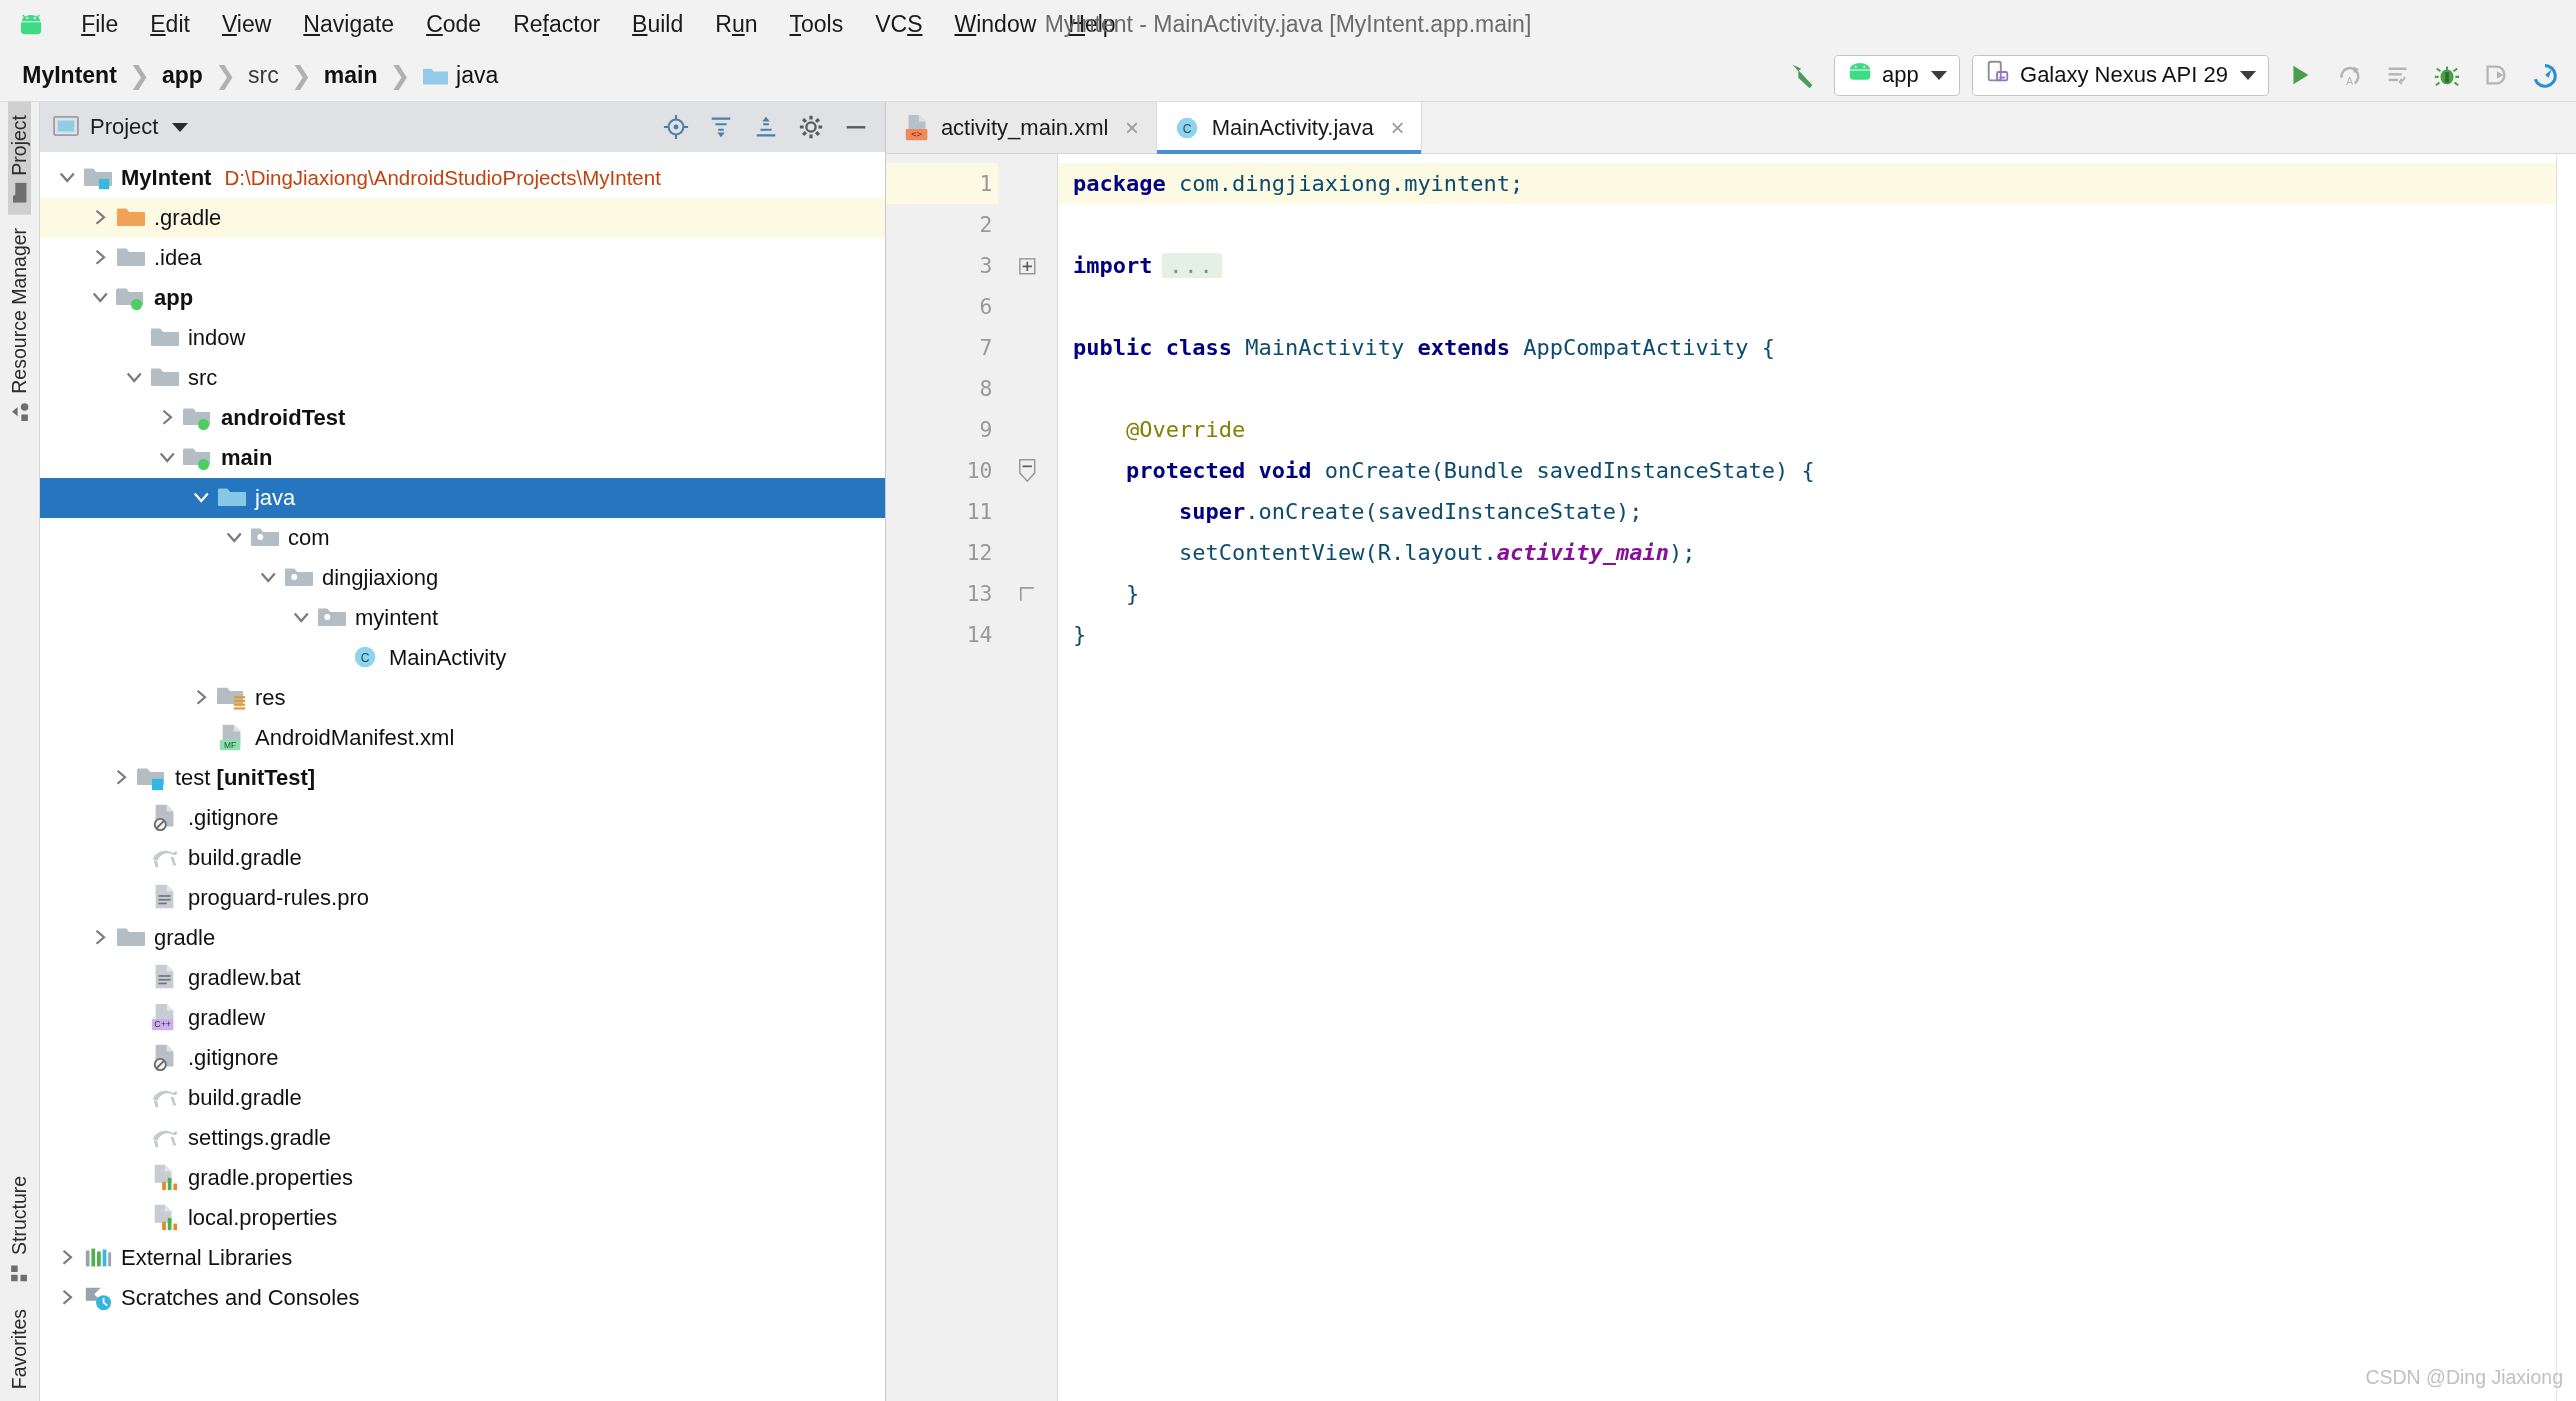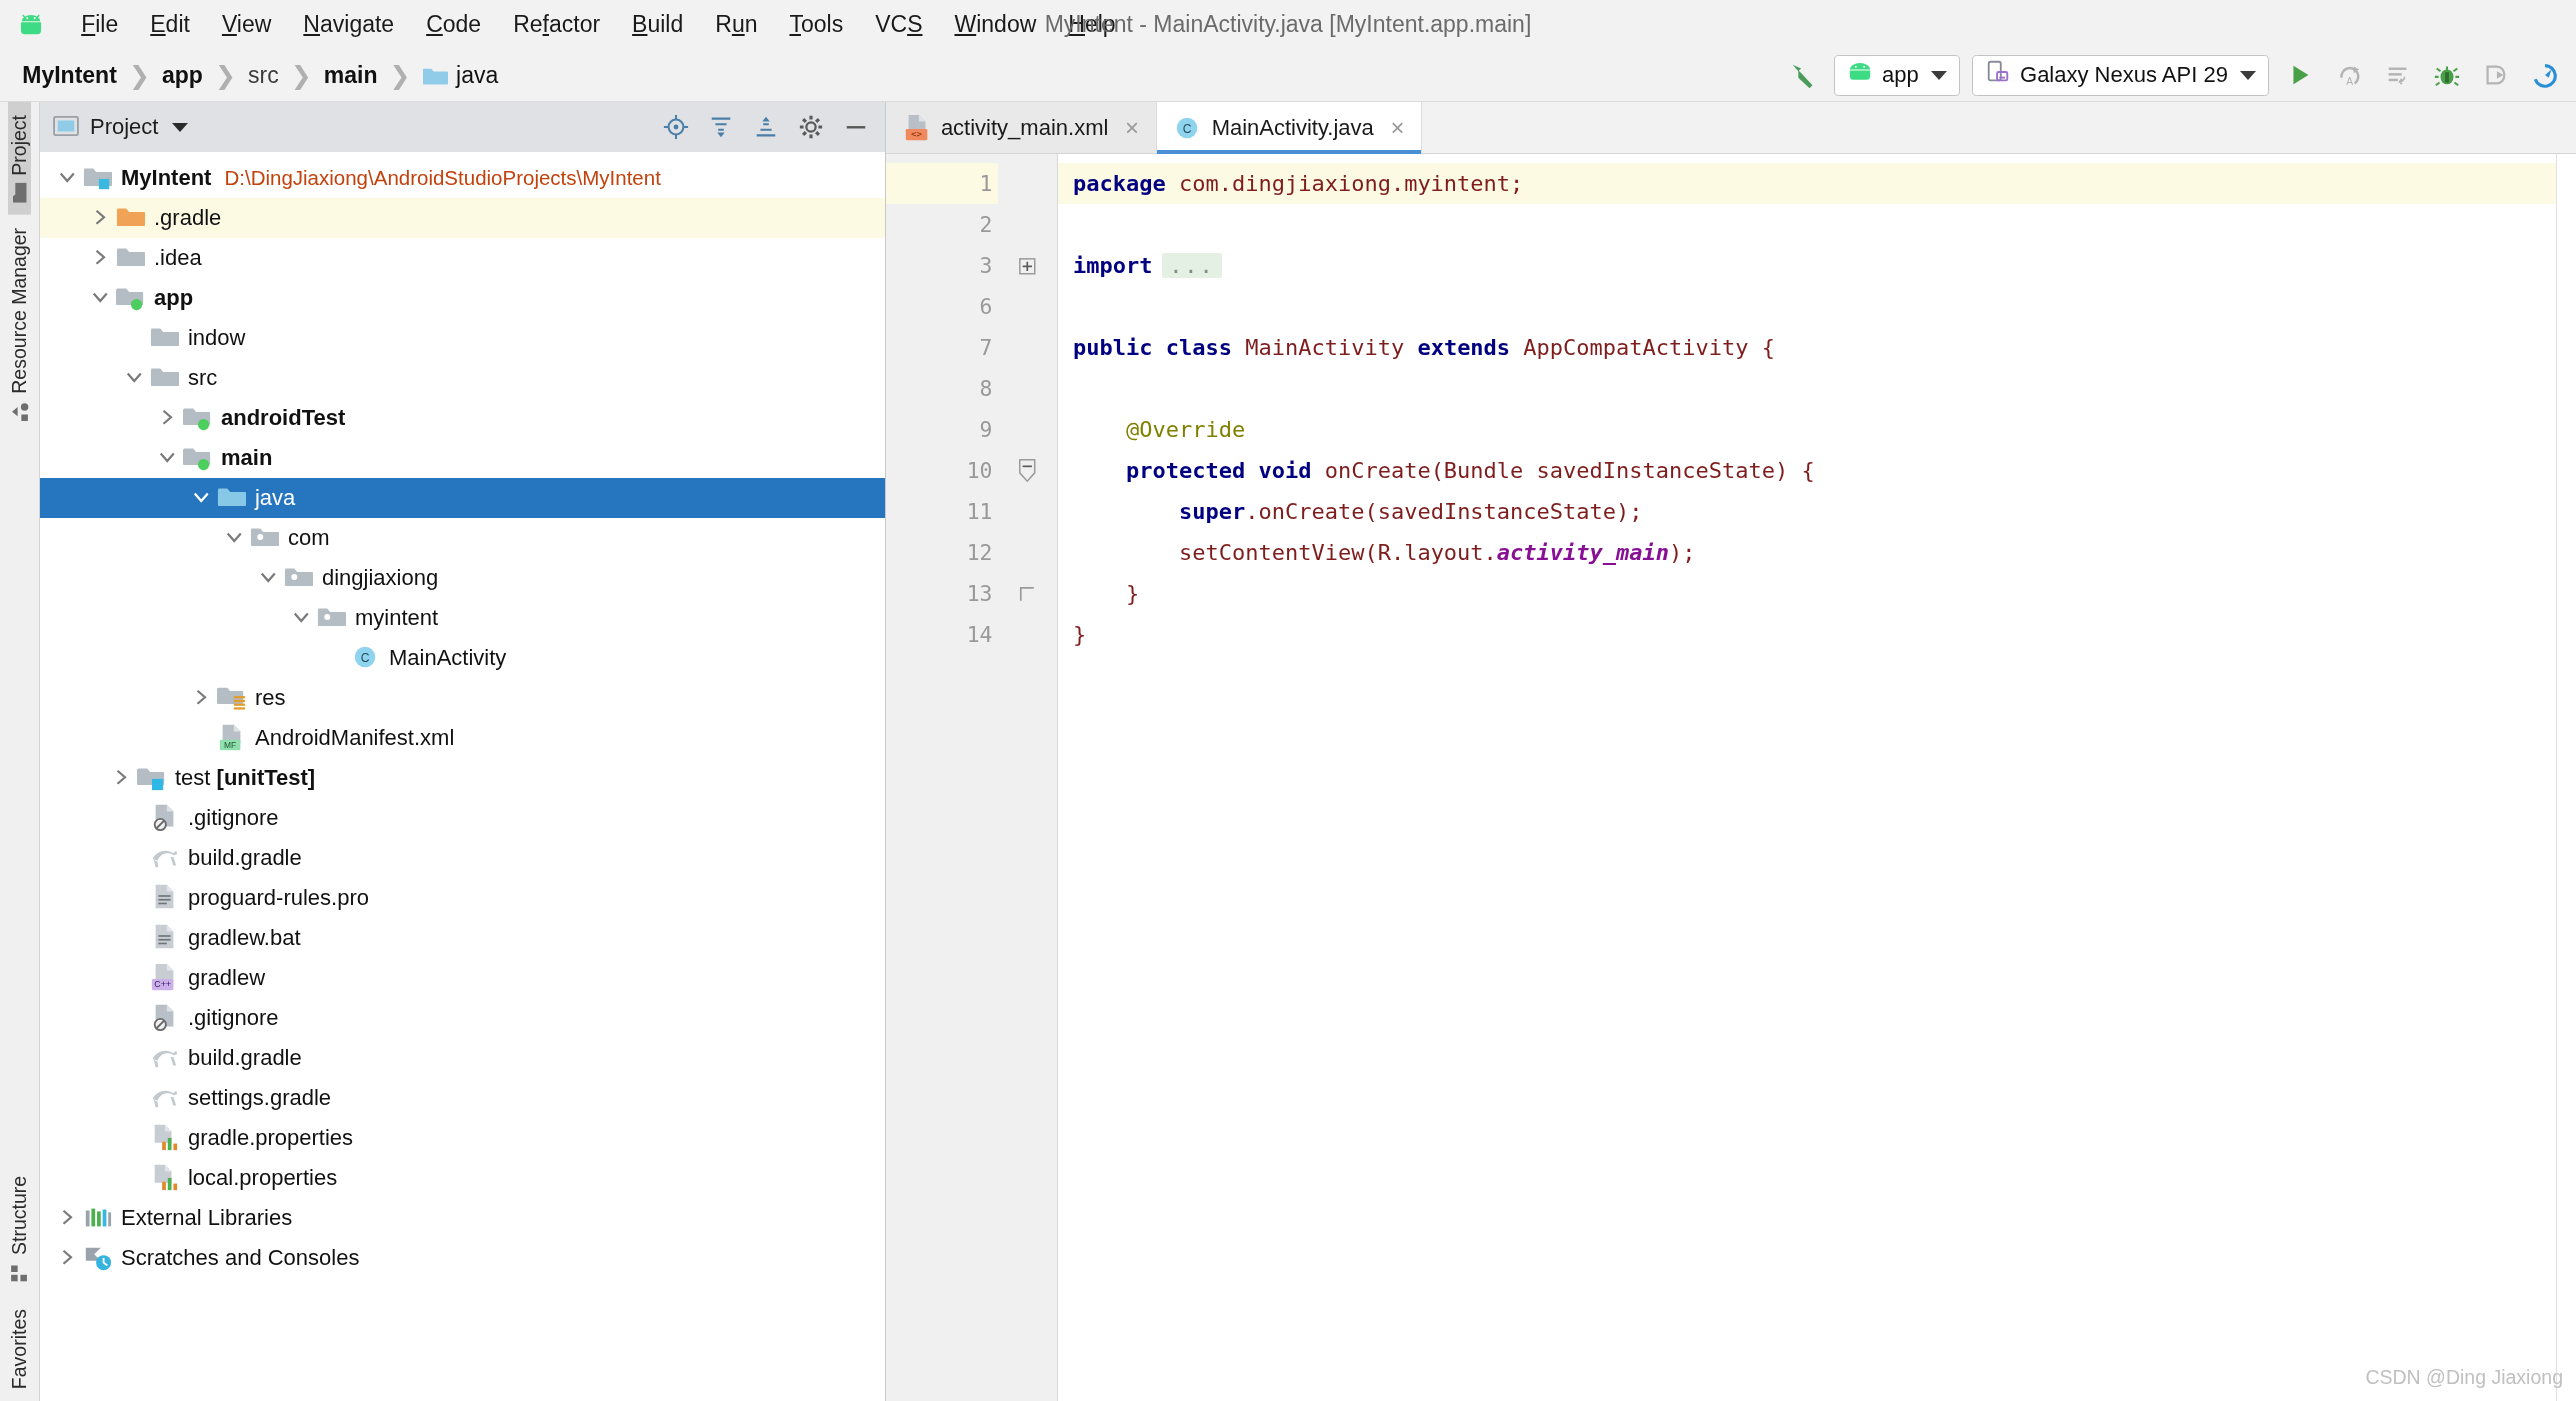--- a/index.html
+++ b/index.html
@@ -157,21 +157,21 @@
   .fold-row { height: 41px; display: flex; align-items: center; justify-content: center; }
 
   .code {
     flex: 1 1 auto; padding-top: 9.3px; position: relative;
     font-family: "DejaVu Sans Mono", monospace;
     font-size: 22px; background: #fff; overflow: hidden;
   }
   .cline { height: 41px; display: flex; align-items: center; padding-left: 15px; white-space: pre; }
   .cline.cur { background: #fdfae4; }
   .kw { color: #000080; font-weight: bold; }
-  .plain { color: #7f1d1d; }
+  .plain { color: #0c4a6e; }
   .anno { color: #808000; }
   .fold-ph {
     background: #e3f0e3; color: #8a8a8a; border-radius: 2.8px;
     padding: 0 7.4px; margin-left: 9.3px; letter-spacing: 1.9px;
   }
   .static-f { color: #871094; font-weight: bold; font-style: italic; }
   .right-rail {
     width: 20.5px; flex: 0 0 20.5px; background: #fff; border-left: 0.9px solid #e2e2e2;
   }
   .watermark {
@@ -592,20 +592,31 @@
           <span class="row-ico"><svg width="29" height="29" viewBox="0 0 31 31">
               <path d="M6 2 h12 l7 7 v18 h-19 z" fill="#c7cdd2"></path>
               <path d="M18 2 v7 h7 z" fill="#e2e6ea"></path>
               <g fill="#6f767c">
                 <rect x="9" y="13" width="13" height="1.8"></rect>
                 <rect x="9" y="17" width="13" height="1.8"></rect>
                 <rect x="9" y="21" width="9" height="1.8"></rect>
               </g>
             </svg></span>
           <span class="row-label">proguard-rules.pro</span>
+        </div>
+        <div class="row" style="padding-left: 48px;">
+          <span class="arrow" style="color: rgb(122, 122, 122);">
+            <svg width="20.5" height="20.5" viewBox="0 0 22 22">
+              <path d="M7 4 L15 11 L7 18" fill="none" stroke="currentColor" stroke-width="2.4"></path>
+            </svg>
+          </span>
+          <span class="row-ico"><svg width="29" height="29" viewBox="0 0 31 31">
+              <path d="M1 6 h10 l3 3.5 h16 a1 1 0 0 1 1 1 v13 a1 1 0 0 1 -1 1 h-28 a1 1 0 0 1 -1 -1 v-16 a1 1 0 0 1 1 -1 z" fill="#b4bcc4"></path>
+            </svg></span>
+          <span class="row-label">gradle</span>
         </div>
         <div class="row" style="padding-left: 82px;">
           <span class="arrow" style="color: rgb(122, 122, 122);"></span>
           <span class="row-ico"><svg width="29" height="29" viewBox="0 0 31 31">
               <path d="M6 2 h12 l7 7 v18 h-19 z" fill="#c7cdd2"></path>
               <path d="M18 2 v7 h7 z" fill="#e2e6ea"></path>
               <g fill="#6f767c">
                 <rect x="9" y="13" width="13" height="1.8"></rect>
                 <rect x="9" y="17" width="13" height="1.8"></rect>
                 <rect x="9" y="21" width="9" height="1.8"></rect>

